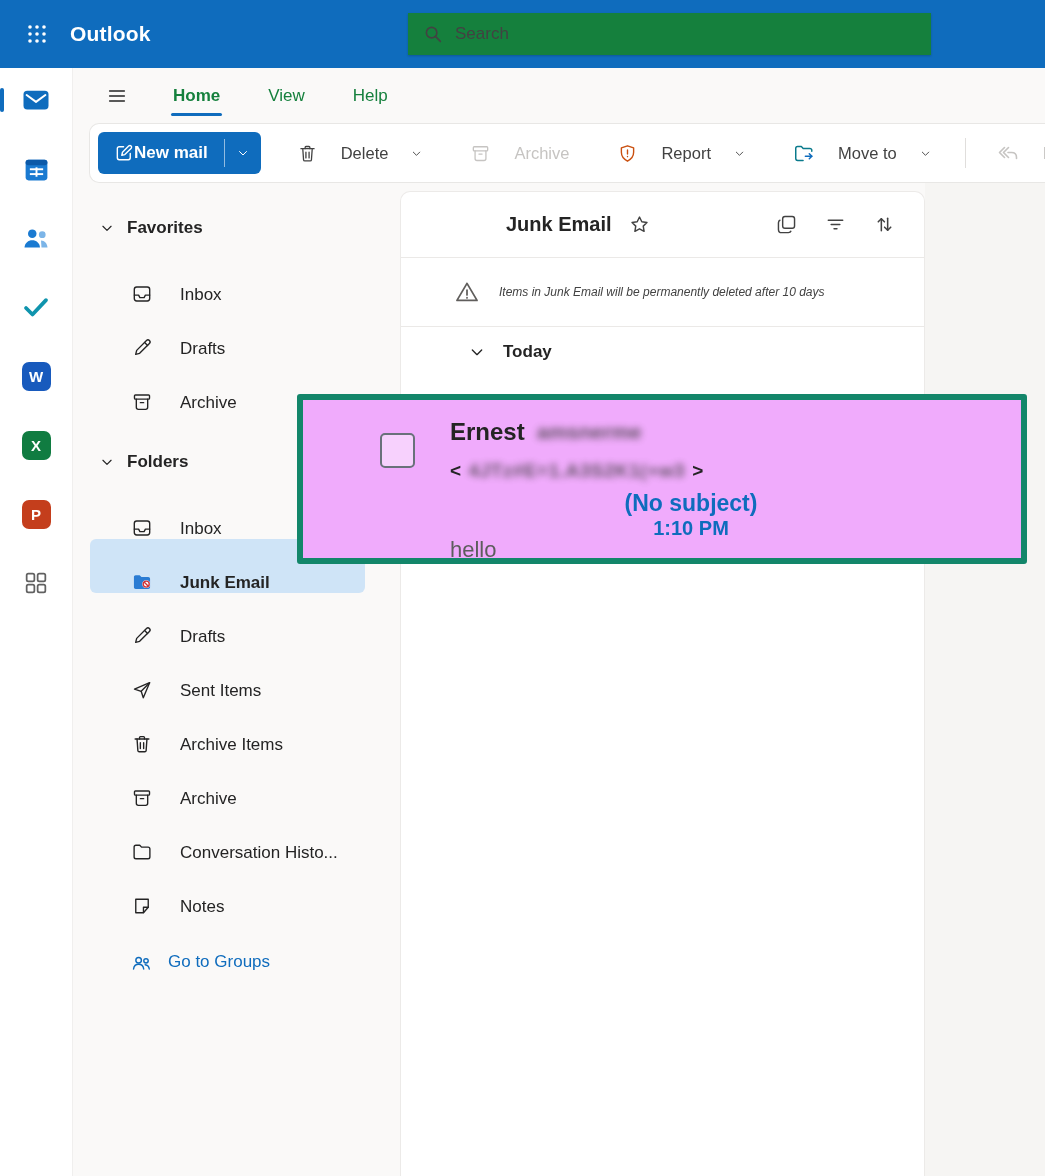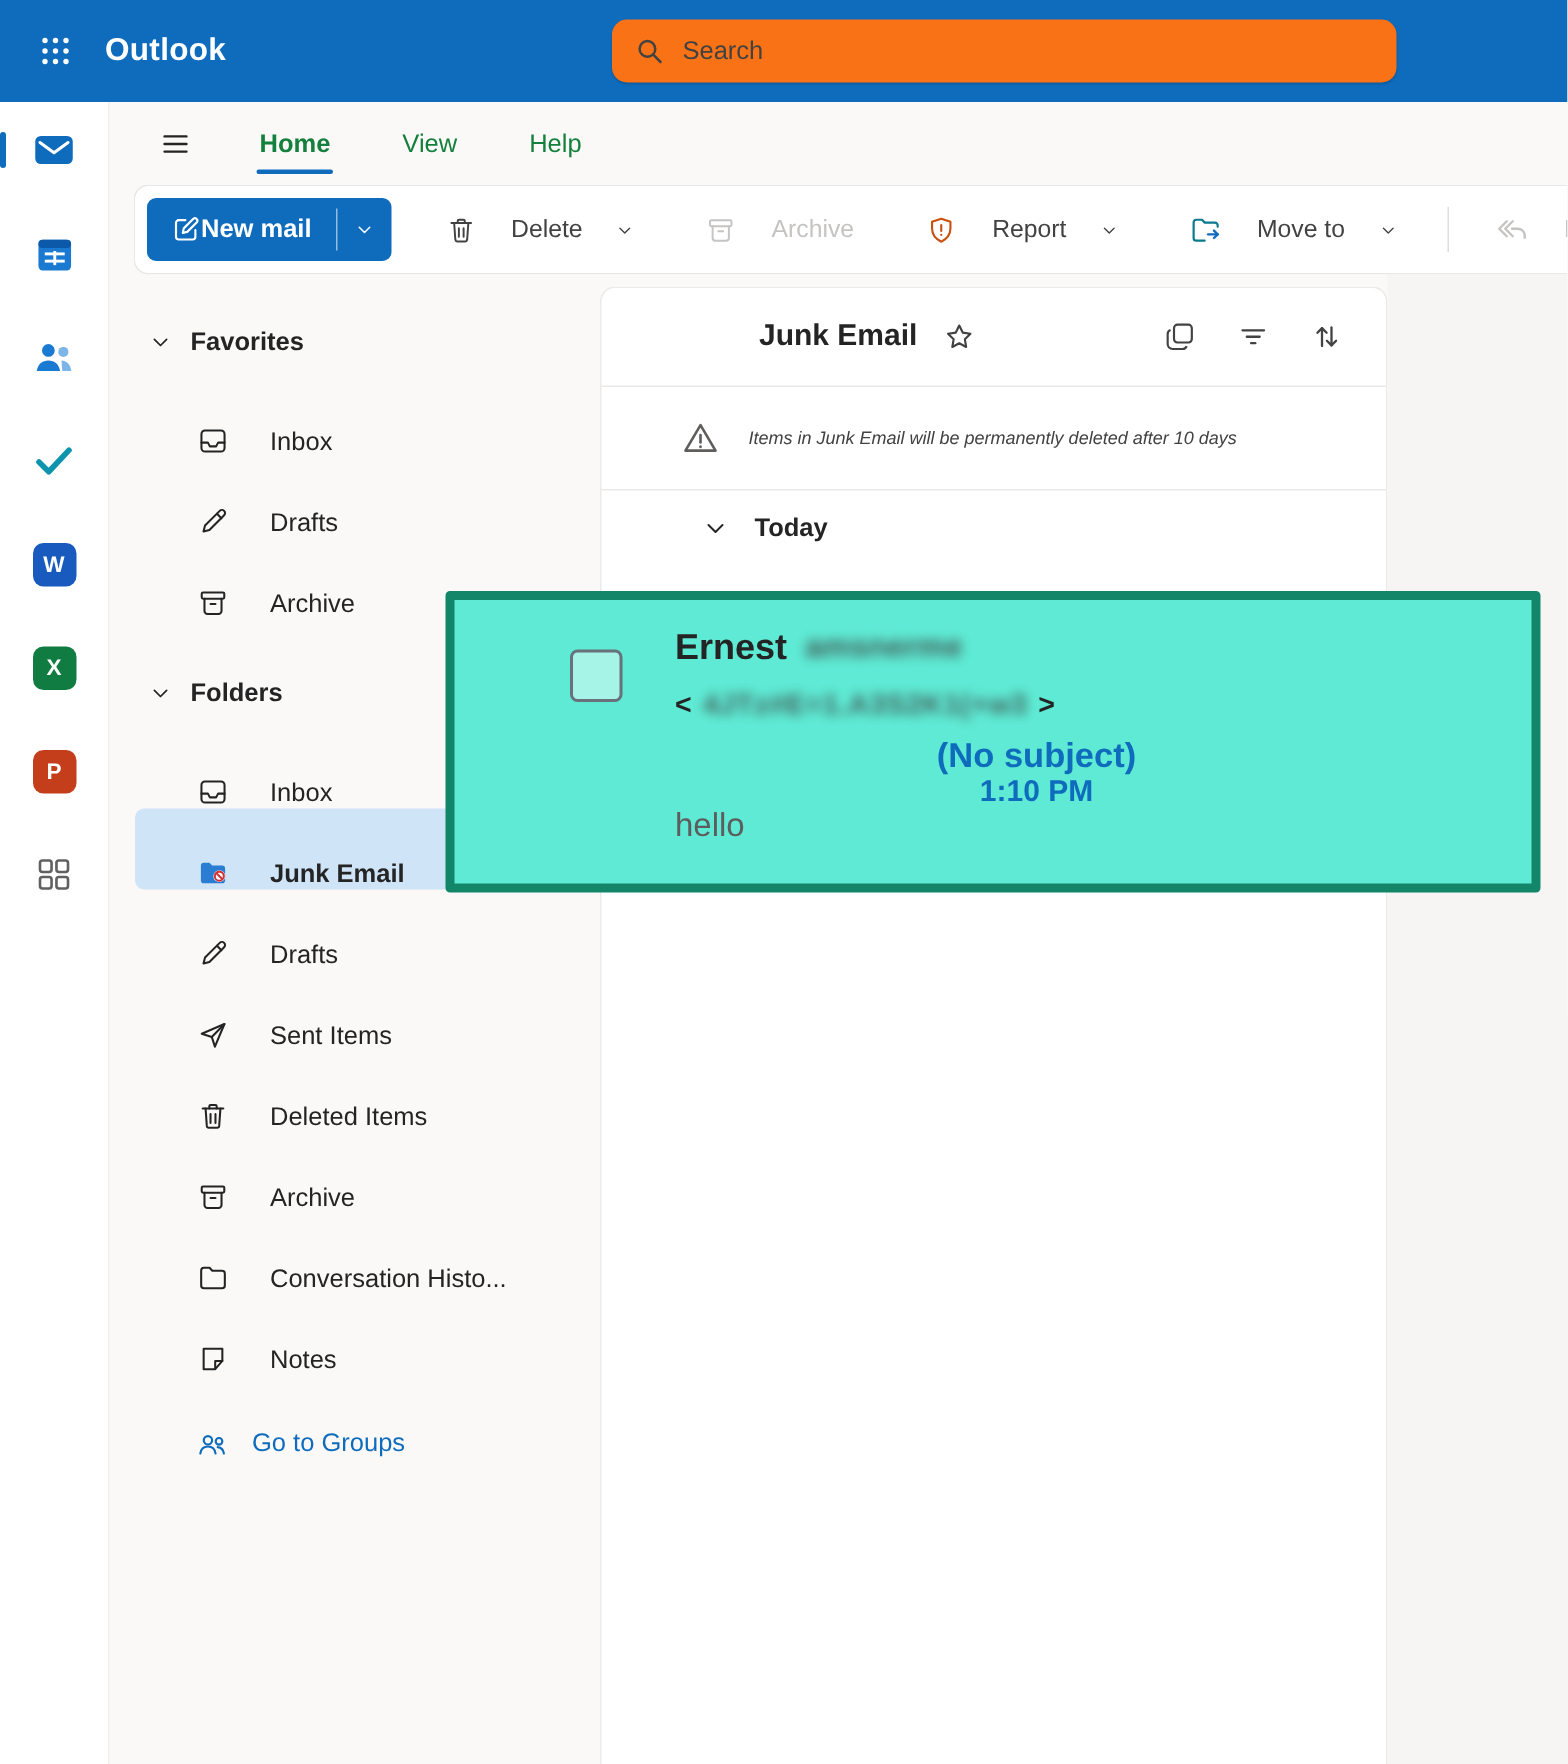--- a/index.html
+++ b/index.html
@@ -4,21 +4,21 @@
 <style>
   * { margin:0; padding:0; box-sizing:border-box; }
   html,body { width:1045px; height:1176px; }
   body { position:relative; font-family:"Liberation Sans",sans-serif; background:#faf9f8; overflow:hidden; color:#242424; }
   svg { display:block; flex:none; }
 
   
   .topbar { position:absolute; left:0; top:0; width:1045px; height:68px; background:#0f6cbd; display:flex; align-items:center; z-index:3; }
   .waffle-btn { width:48px; height:48px; margin-left:13px; display:flex; align-items:center; justify-content:center; border-radius:4px; cursor:pointer; }
   .app-title { color:#fff; font-size:21px; font-weight:700; margin-left:9px; letter-spacing:.2px; }
-  .searchbox { position:absolute; left:408px; top:13px; width:523px; height:42px; background:#f97316; border-radius:10px; display:flex; align-items:center; padding:0 14px; box-shadow:0 1px 2px rgba(0,0,0,.2); color:#424242; }
+  .searchbox { position:absolute; left:408px; top:13px; width:523px; height:42px; background:#15803d; border-radius:0; display:flex; align-items:center; padding:0 14px; box-shadow:0 1px 2px rgba(0,0,0,.2); color:#424242; }
   .searchbox input { border:none; outline:none; font-size:17px; font-family:inherit; color:#242424; flex:1; margin-left:11px; background:transparent; }
   .searchbox input::placeholder { color:#424242; opacity:1; }
 
   
   .left-rail { position:absolute; left:0; top:68px; width:73px; bottom:0; background:#fff; border-right:1px solid #f0efee; display:flex; flex-direction:column; align-items:center; padding-top:16px; gap:37px; z-index:2; }
   .rail-item { position:relative; width:36px; height:32px; display:flex; align-items:center; justify-content:center; cursor:pointer; }
   .rail-item.selected::before { content:""; position:absolute; left:-18px; top:4px; width:4px; height:24px; border-radius:2px; background:#0f6cbd; }
   .doc-badge { width:29px; height:29px; border-radius:7px; display:flex; align-items:center; justify-content:center; color:#fff; font-weight:700; font-size:15px; }
   .badge-word { background:#185abd; }
   .badge-excel { background:#107c41; }
@@ -62,21 +62,21 @@
   .star-btn { margin-left:16px; cursor:pointer; color:#424242; }
   .header-icons { margin-left:auto; display:flex; gap:26px; }
   .hdr-ic { cursor:pointer; color:#424242; }
   .warning { display:flex; padding:20px 24px 20px 52px; gap:18px; border-bottom:1px solid #ebe9e7; align-items:flex-start; color:#605e5c; }
   .warning-text { font-size:12px; line-height:28px; color:#424242; max-width:345px;font-style:italic; }
   .today-row { display:flex; align-items:center; gap:18px; padding-left:68px; height:50px; font-size:17px; font-weight:700; cursor:pointer; color:#242424; }
 
   .reading-pane { flex:1; background:#f6f5f3; }
 
   
-  .annotation { position:absolute; left:297px; top:394px; width:730px; height:201px; background:#5eead4; border:6px solid #13866a; border-radius:3px; z-index:5; }
+  .annotation { position:absolute; left:297px; top:394px; width:730px; height:170px; background:#f0abfc; border:6px solid #13866a; border-radius:3px; z-index:5; }
   .anno-check { position:absolute; left:77px; top:33px; width:35px; height:35px; border:2px solid #69717a; border-radius:5px; background:rgba(255,255,255,.45); cursor:pointer; }
   .anno-text { position:absolute; left:147px; top:12px; width:482px; }
   .line1 { font-size:24px; font-weight:700; height:40px; display:flex; align-items:center; gap:12px; color:#242424; }
   .redact { filter:blur(3.5px); opacity:.8; color:#3c3c3c; }
   .line1 .redact { font-size:21px; font-weight:600; }
   .line2 { font-size:19px; font-weight:600; height:38px; display:flex; align-items:center; color:#242424; letter-spacing:.5px; }
   .line2 .redact { margin:0 7px; font-weight:700; }
   .line3 { height:40px; display:flex; align-items:center; justify-content:space-between;flex-direction:column; }
   .subject { color:#0f6cbd; font-size:23px; font-weight:700; }
   .time { color:#0f6cbd; font-size:20px; font-weight:600; }
@@ -421,21 +421,21 @@
       <div class="folder-row">
         <svg width="22" height="22">
             <use href="#sym-sent"></use>
           </svg>
         <span>Sent Items</span>
       </div>
       <div class="folder-row">
         <svg width="22" height="22">
             <use href="#sym-trash"></use>
           </svg>
-        <span>Deleted Items</span>
+        <span>Archive Items</span>
       </div>
       <div class="folder-row">
         <svg width="22" height="22">
             <use href="#sym-archivebox"></use>
           </svg>
         <span>Archive</span>
       </div>
       <div class="folder-row">
         <svg width="22" height="22">
             <use href="#sym-folder"></use>

